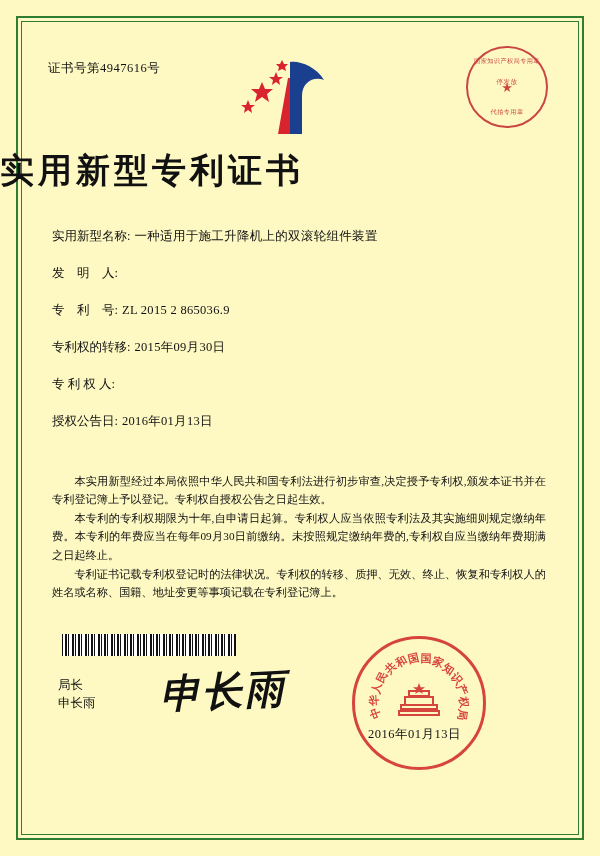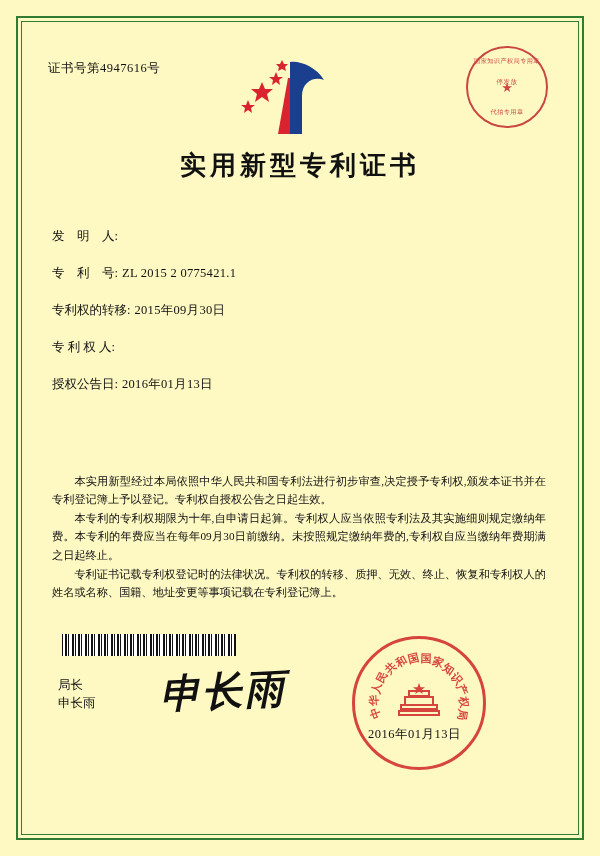--- a/index.html
+++ b/index.html
@@ -84,22 +84,21 @@
     font-family: "Liberation Sans", sans-serif;
   }
   .seal-top .arc-top { top: 9px; }
   .seal-top .mid { top: 30px; font-size: 6.6px; }
   .seal-top .arc-bottom { bottom: 9px; }
   .title {
     position: absolute;
     left: 0;
     right: 0;
     top: 148px;
-    text-align: center;
-    font-size: 26px;
+    font-size: 34px;
     font-weight: bold;
     letter-spacing: 4px;
     color: #111;
     font-family: "Liberation Serif", serif;
   }
   .fields {
     position: absolute;
     left: 52px;
     top: 228px;
     right: 52px;
@@ -246,25 +245,29 @@
     <div class="arc-top">国家知识产权局专用章</div>
     <div class="star">★</div>
     <div class="mid">停发放</div>
     <div class="arc-bottom">代拍专用章</div>
   </div>
 
   <div class="title">实用新型专利证书</div>
 
   <div class="fields">
     <div class="field-row">
+      <span class="field-label">实用新型名称:</span>
+      <span class="field-value">一种适用于施工升降机上的双滚轮组件装置</span>
+    </div>
+    <div class="field-row">
       <span class="field-label">发　明　人:</span>
     </div>
     <div class="field-row">
       <span class="field-label">专　利　号:</span>
-      <span class="field-value">ZL 2015 2 0775421.1</span>
+      <span class="field-value">ZL 2015 2 865036.9</span>
     </div>
     <div class="field-row">
       <span class="field-label">专利权的转移:</span>
       <span class="field-value">2015年09月30日</span>
     </div>
     <div class="field-row">
       <span class="field-label">专 利 权 人:</span>
     </div>
     <div class="field-row">
       <span class="field-label">授权公告日:</span>

